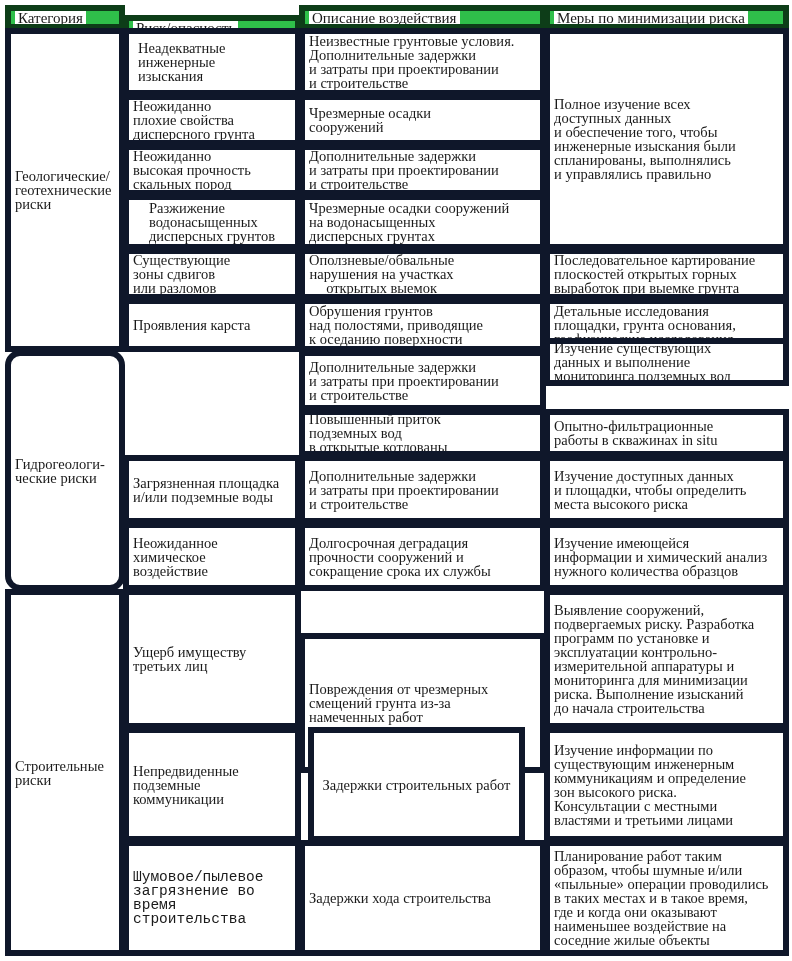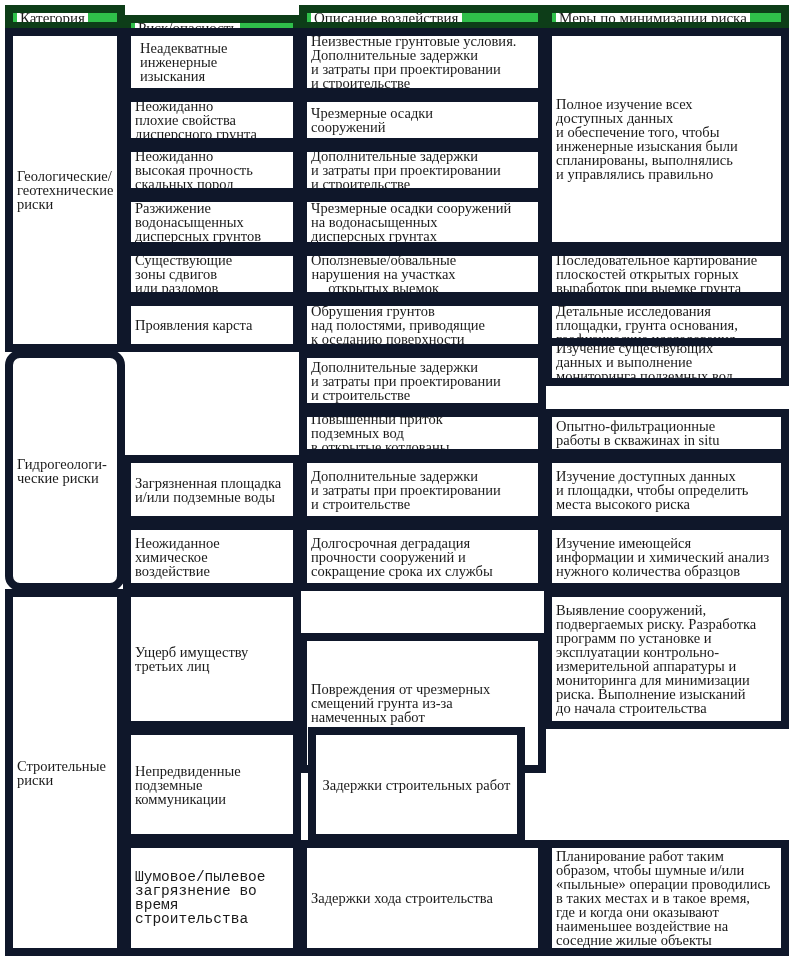--- a/index.html
+++ b/index.html
@@ -1,19 +1,19 @@
 <!DOCTYPE html>
 <html><head>
   <meta charset="utf-8">
   <style>
     html, body { margin: 0; padding: 0; background: #ffffff; }
     body { width: 792px; height: 961px; position: relative; overflow: hidden;
            font-family: "Liberation Serif", "DejaVu Serif", serif; color: #1a1a1a; }
     #sheet { position: absolute; left: 0; top: 0; width: 792px; height: 961px; }
-    .cell { position: absolute; box-sizing: border-box; border: 8px solid #0f172a; background: #fff;
+    .cell { position: absolute; box-sizing: border-box; border: 6px solid #0f172a; background: #fff;
             font-size: 14.5px; line-height: 14px; padding: 2px 4px; display: flex; align-items: center; overflow: hidden; }
     .cell span { white-space: pre-line; display: block; }
     .hdr { background: #2fbf4a; border-color: #0d3d18; align-items: center; padding: 2px 4px; }
     .hdr span { background: #ffffff; padding: 0 3px; line-height: 16px; font-size: 15px; }
     .cat { align-items: center; }
   </style>
 </head>
 <body>
 
 <div id="sheet">
@@ -44,21 +44,21 @@
   <div class="cell" style="left:123px;top:94px;width:178px;height:52px;">
     <span>Неожиданно
 плохие свойства
 дисперсного грунта</span>
   </div>
   <div class="cell" style="left:123px;top:144px;width:178px;height:52px;">
     <span>Неожиданно
 высокая прочность
 скальных пород</span>
   </div>
-  <div class="cell" style="left:123px;top:194px;width:178px;height:56px;">
+  <div class="cell" style="left:123px;top:194px;width:178px;height:56px;justify-content:center;">
     <span>Разжижение
 водонасыщенных
 дисперсных грунтов</span>
   </div>
   <div class="cell" style="left:123px;top:248px;width:178px;height:52px;">
     <span>Существующие
 зоны сдвигов
 или разломов</span>
   </div>
   <div class="cell" style="left:123px;top:298px;width:178px;height:54px;">
@@ -204,20 +204,28 @@
   <div class="cell" style="left:544px;top:589px;width:245px;height:140px;">
     <span>Выявление сооружений,
 подвергаемых риску. Разработка
 программ по установке и
 эксплуатации контрольно-
 измерительной аппаратуры и
 мониторинга для минимизации
 риска. Выполнение изысканий
 до начала  строительства</span>
   </div>
+  <div class="cell" style="left:544px;top:727px;width:245px;height:115px;">
+    <span>Изучение информации по
+существующим инженерным
+коммуникациям и определение
+зон высокого риска.
+Консультации  с местными
+властями и третьими  лицами</span>
+  </div>
   <div class="cell" style="left:544px;top:840px;width:245px;height:116px;">
     <span>Планирование работ таким
 образом, чтобы шумные и/или
 «пыльные» операции проводились
 в таких местах и в такое время,
 где и когда они оказывают
 наименьшее воздействие на
 соседние жилые объекты</span>
   </div>
 </div>

